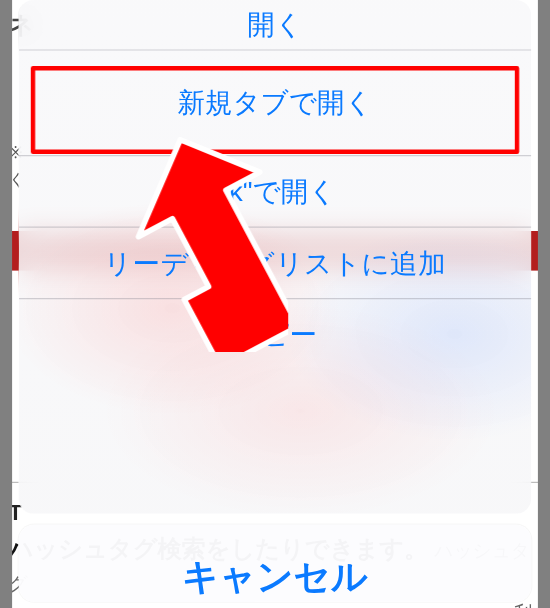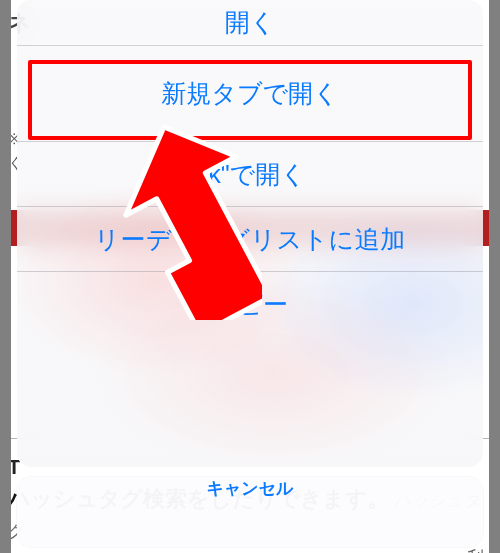--- a/index.html
+++ b/index.html
@@ -122,24 +122,24 @@
 
     .cancel-sheet {
       position: absolute;
       left: 17px; right: 17px;
       bottom: 6px;
       height: 70px;
       z-index: 4;
       border-radius: 14px;
       background: rgba(252,252,254,0.97);
       display: flex;
-      align-items: flex-start;
+      align-items: flex-end;
       justify-content: center;
       color: #0a7aff;
-      font-size: 17px;
+      font-size: 33px;
       font-weight: 700;
       cursor: pointer;
       box-shadow: 0 0 0 1px rgba(0,0,0,0.03);
     }
   </style>
 </head>
 <body>
 
 <div class="bg-layer">
   <div class="bg-text" style="top:4px; font-weight:700; font-size:22px;">ネ</div>

